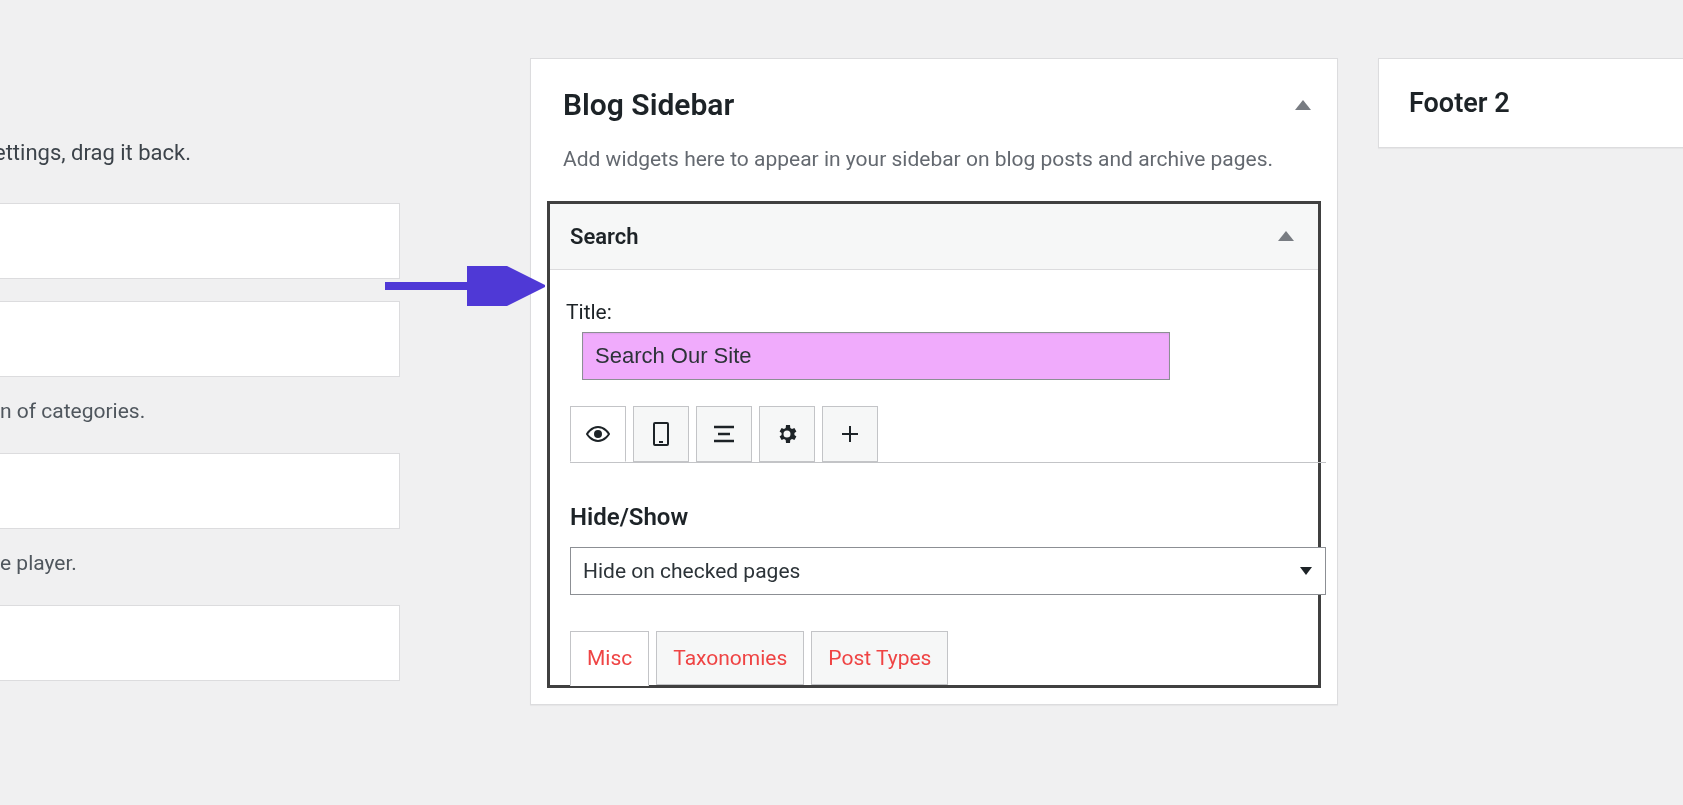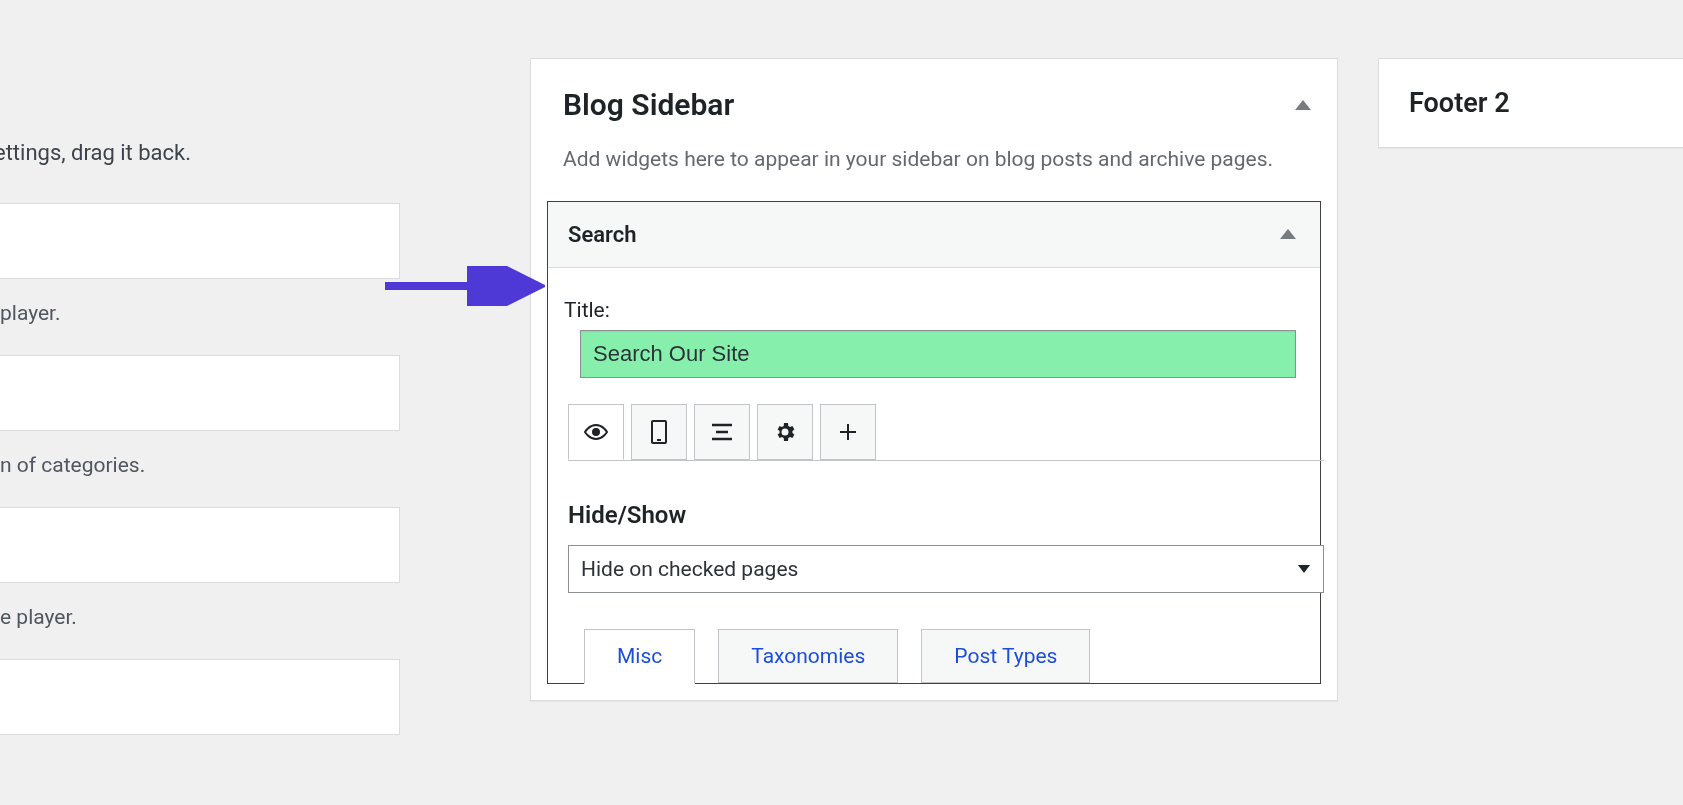--- a/index.html
+++ b/index.html
@@ -73,21 +73,21 @@
   }
   .sidebar-desc {
     font-size: 21px;
     color: #646970;
     margin-top: 20px;
     line-height: 1.65;
   }
 
   .widget-wrap {
     margin: 0 16px 16px 16px;
-    border: 1px solid #404040;
+    border: 3px solid #404040;
   }
   .widget-head {
     display: flex;
     justify-content: space-between;
     align-items: center;
     padding: 20px 24px 20px 20px;
     background: #f6f7f7;
     border-bottom: 1px solid #dcdcde;
     cursor: pointer;
   }
@@ -99,28 +99,28 @@
 
   .widget-body { background: #fff; padding: 30px 0 0 0; }
   .field-label {
     font-size: 21px;
     color: #1d2327;
     margin-left: 16px;
     margin-bottom: 8px;
   }
   .title-input {
     display: block;
-    width: 716px;
+    width: 588px;
     margin: 0 0 26px 32px;
     height: 48px;
     padding: 0 12px;
     font-size: 22px;
     color: #2c3338;
     border: 1px solid #8c8f94;
-    background: #86efac;
+    background: #f0abfc;
     box-shadow: inset 0 1px 2px rgba(0,0,0,0.07);
   }
 
   .tabs-row {
     display: flex;
     gap: 7px;
     margin-left: 20px;
     border-bottom: 1px solid #c3c4c7;
     padding-bottom: 0;
     width: 756px;
@@ -179,25 +179,24 @@
   }
 
   .inner-tabs {
     display: flex;
     gap: 7px;
     margin: 36px 0 0 20px;
   }
   .inner-tab {
     border: 1px solid #c3c4c7;
     background: #f6f7f7;
-    padding: 14px 32px;
-    font-size: 21px;
-    color: #1d4ed8;
+    padding: 14px 16px;
+    font-size: 21px;
+    color: #ef4444;
     cursor: pointer;
-    margin-left: 16px;
   }
   .inner-tab.active {
     background: #fff;
     border-bottom: 1px solid #fff;
     margin-bottom: -1px;
   }
 
   
   .footer-panel {
     position: absolute;
@@ -226,21 +225,20 @@
   }
 
 </style>
 </head>
 <body>
 
 <div class="left-col">
   <div class="left-desc">d delete its settings, drag it back.</div>
 
   <div class="avail-widget"></div>
-  <div class="avail-label">player.</div>
 
   <div class="avail-widget"></div>
   <div class="avail-label">n of categories.</div>
 
   <div class="avail-widget"></div>
   <div class="avail-label">e player.</div>
 
   <div class="avail-widget"></div>
 </div>
 

